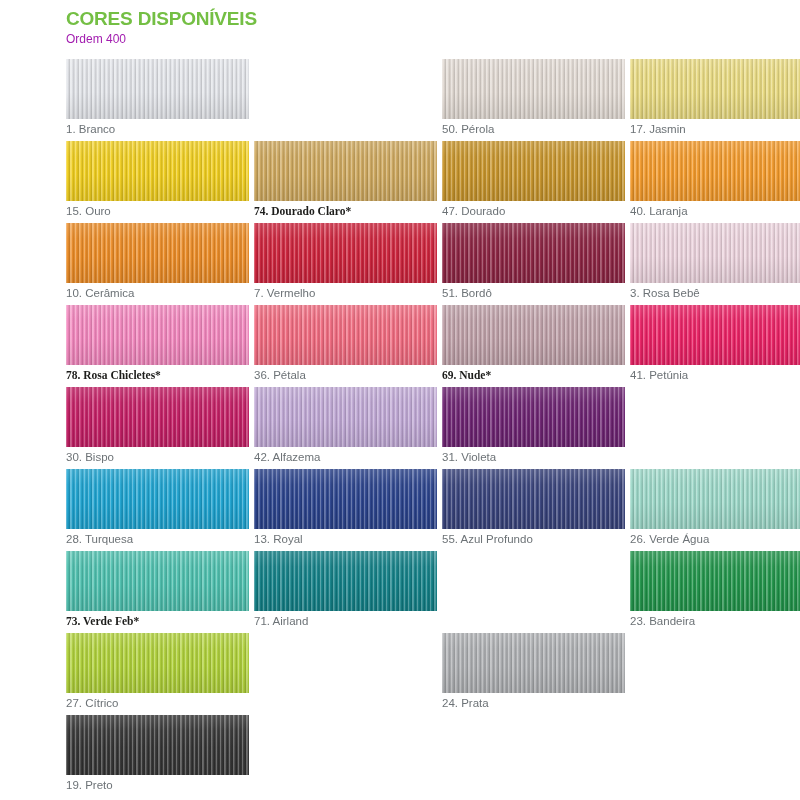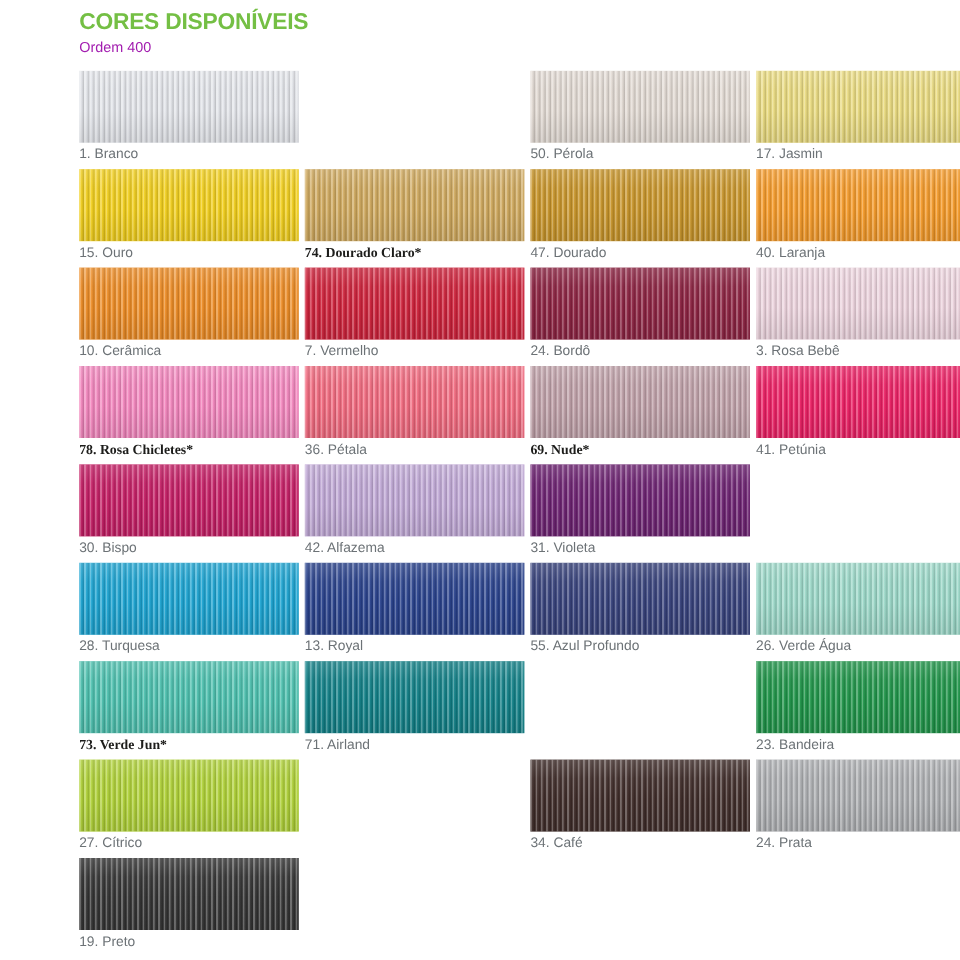--- a/index.html
+++ b/index.html
@@ -166,21 +166,21 @@
             <div class="ribs"></div>
             <div class="sheen"></div>
           </div>
           <div class="label">7. Vermelho</div>
         </div>
         <div class="cell">
           <div class="swatch" style="background: rgb(139, 33, 64);">
             <div class="ribs"></div>
             <div class="sheen"></div>
           </div>
-          <div class="label">24. Bordô</div>
+          <div class="label">51. Bordô</div>
         </div>
         <div class="cell">
           <div class="swatch" style="background: rgb(237, 212, 222);">
             <div class="ribs"></div>
             <div class="sheen"></div>
           </div>
           <div class="label">3. Rosa Bebê</div>
         </div>
       </div>
       <div class="row">
@@ -265,21 +265,21 @@
           </div>
           <div class="label">26. Verde Água</div>
         </div>
       </div>
       <div class="row">
         <div class="cell">
           <div class="swatch" style="background: rgb(75, 192, 174);">
             <div class="ribs"></div>
             <div class="sheen"></div>
           </div>
-          <div class="label bold">73. Verde Jun*</div>
+          <div class="label bold">73. Verde Feb*</div>
         </div>
         <div class="cell">
           <div class="swatch" style="background: rgb(15, 127, 134);">
             <div class="ribs"></div>
             <div class="sheen"></div>
           </div>
           <div class="label">71. Airland</div>
         </div>
         <div class="cell empty"></div>
         <div class="cell">
@@ -293,27 +293,20 @@
       <div class="row">
         <div class="cell">
           <div class="swatch" style="background: rgb(175, 209, 54);">
             <div class="ribs"></div>
             <div class="sheen"></div>
           </div>
           <div class="label">27. Cítrico</div>
         </div>
         <div class="cell empty"></div>
         <div class="cell">
-          <div class="swatch" style="background: rgb(62, 43, 40);">
-            <div class="ribs"></div>
-            <div class="sheen"></div>
-          </div>
-          <div class="label">34. Café</div>
-        </div>
-        <div class="cell">
           <div class="swatch" style="background: rgb(173, 175, 178);">
             <div class="ribs"></div>
             <div class="sheen"></div>
           </div>
           <div class="label">24. Prata</div>
         </div>
       </div>
       <div class="row">
         <div class="cell">
           <div class="swatch" style="background: rgb(51, 51, 51);">

